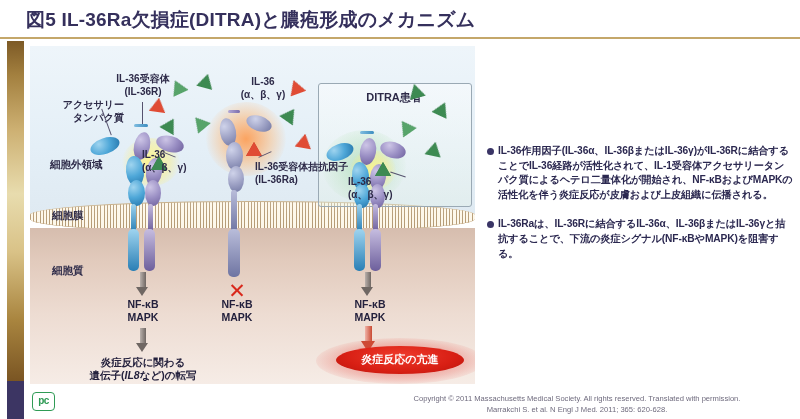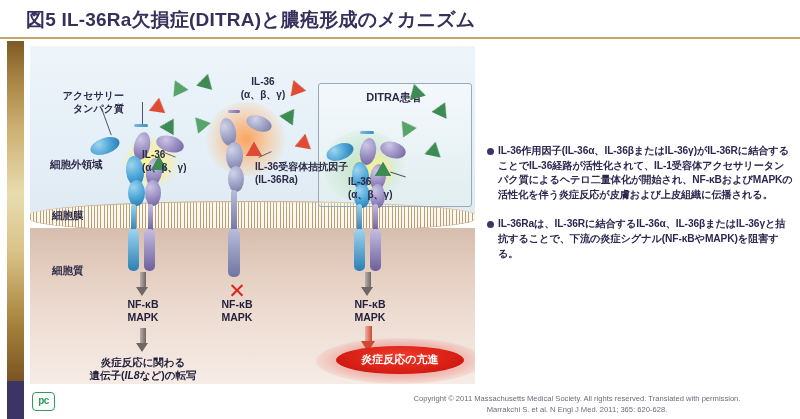--- a/index.html
+++ b/index.html
@@ -385,22 +385,24 @@
 
   <div class="tri green" style="left:378px; top:38px; transform:rotate(-15deg);"></div>
   <div class="tri green" style="left:404px; top:56px; transform:rotate(25deg);"></div>
   <div class="tri green lite" style="left:368px; top:74px; transform:rotate(-35deg);"></div>
   <div class="tri green" style="left:396px; top:96px; transform:rotate(12deg);"></div>
 
   <div class="region-label" id="lbl-extracell">細胞外領域</div>
   <div class="region-label" id="lbl-membrane">細胞膜</div>
   <div class="region-label" id="lbl-cytoplasm">細胞質</div>
 
-  <div class="callout" id="lbl-accessory" style="white-space:pre-line; text-align:right; width:84px;">アクセサリー
+  <div class="callout" id="lbl-accessory" style="white-space:pre-line; text-align:right; width:84px;margin-top:9px;">アクセサリー
 タンパク質</div>
+  <div class="callout" id="lbl-il36r" style="white-space:pre-line; width:70px; text-align:center;">IL-36受容体
+(IL-36R)</div>
   <div class="callout" id="lbl-il36-a" style="white-space:pre-line;">IL-36
 (α、β、γ)</div>
   <div class="callout" id="lbl-il36-b" style="white-space:pre-line; width:56px; text-align:center;">IL-36
 (α、β、γ)</div>
   <div class="callout" id="lbl-il36ra" style="white-space:pre-line;">IL-36受容体拮抗因子
 (IL-36Ra)</div>
   <div class="callout" id="lbl-il36-c" style="white-space:pre-line;">IL-36
 (α、β、γ)</div>
 
   <div class="leader" style="left:76px; top:62px; width:1px; height:28px; transform:rotate(-20deg);"></div>

